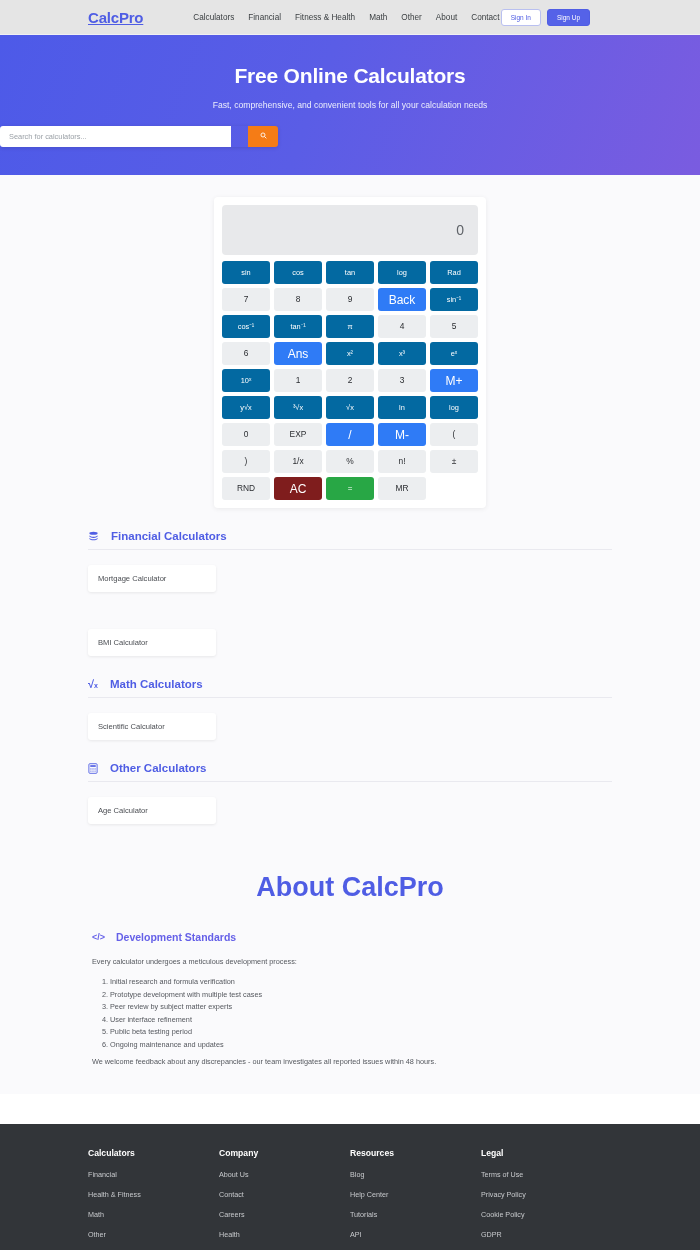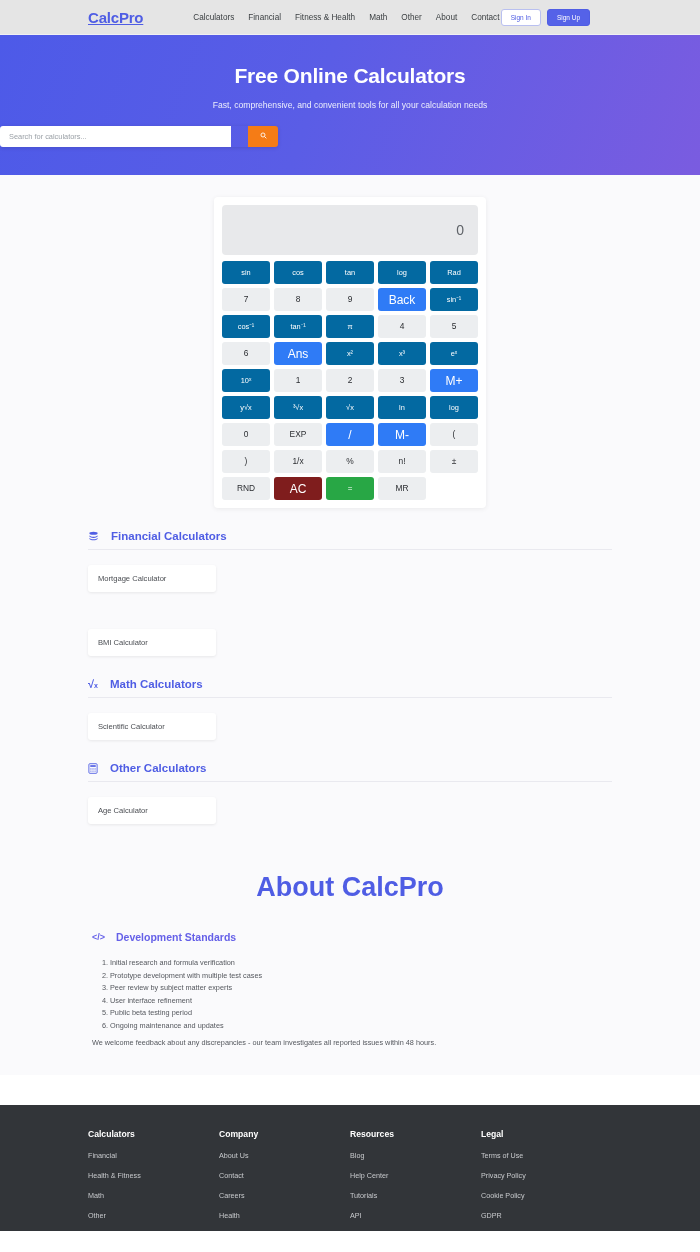--- a/index.html
+++ b/index.html
@@ -414,20 +414,21 @@
         </div>
       </section>
     </div>
 
   <section class="about">
     <h2>About CalcPro</h2>
     <div class="about-sub">
       <span class="code-ico">&lt;/&gt;</span>
       <span>Development Standards</span>
     </div>
+    <p class="about-intro">Every calculator undergoes a meticulous development process:</p>
     <ol id="about-steps">
         <li>Initial research and formula verification</li>
         <li>Prototype development with multiple test cases</li>
         <li>Peer review by subject matter experts</li>
         <li>User interface refinement</li>
         <li>Public beta testing period</li>
         <li>Ongoing maintenance and updates</li>
       </ol>
     <p class="about-outro">We welcome feedback about any discrepancies - our team investigates all reported issues within 48 hours.</p>
   </section>

